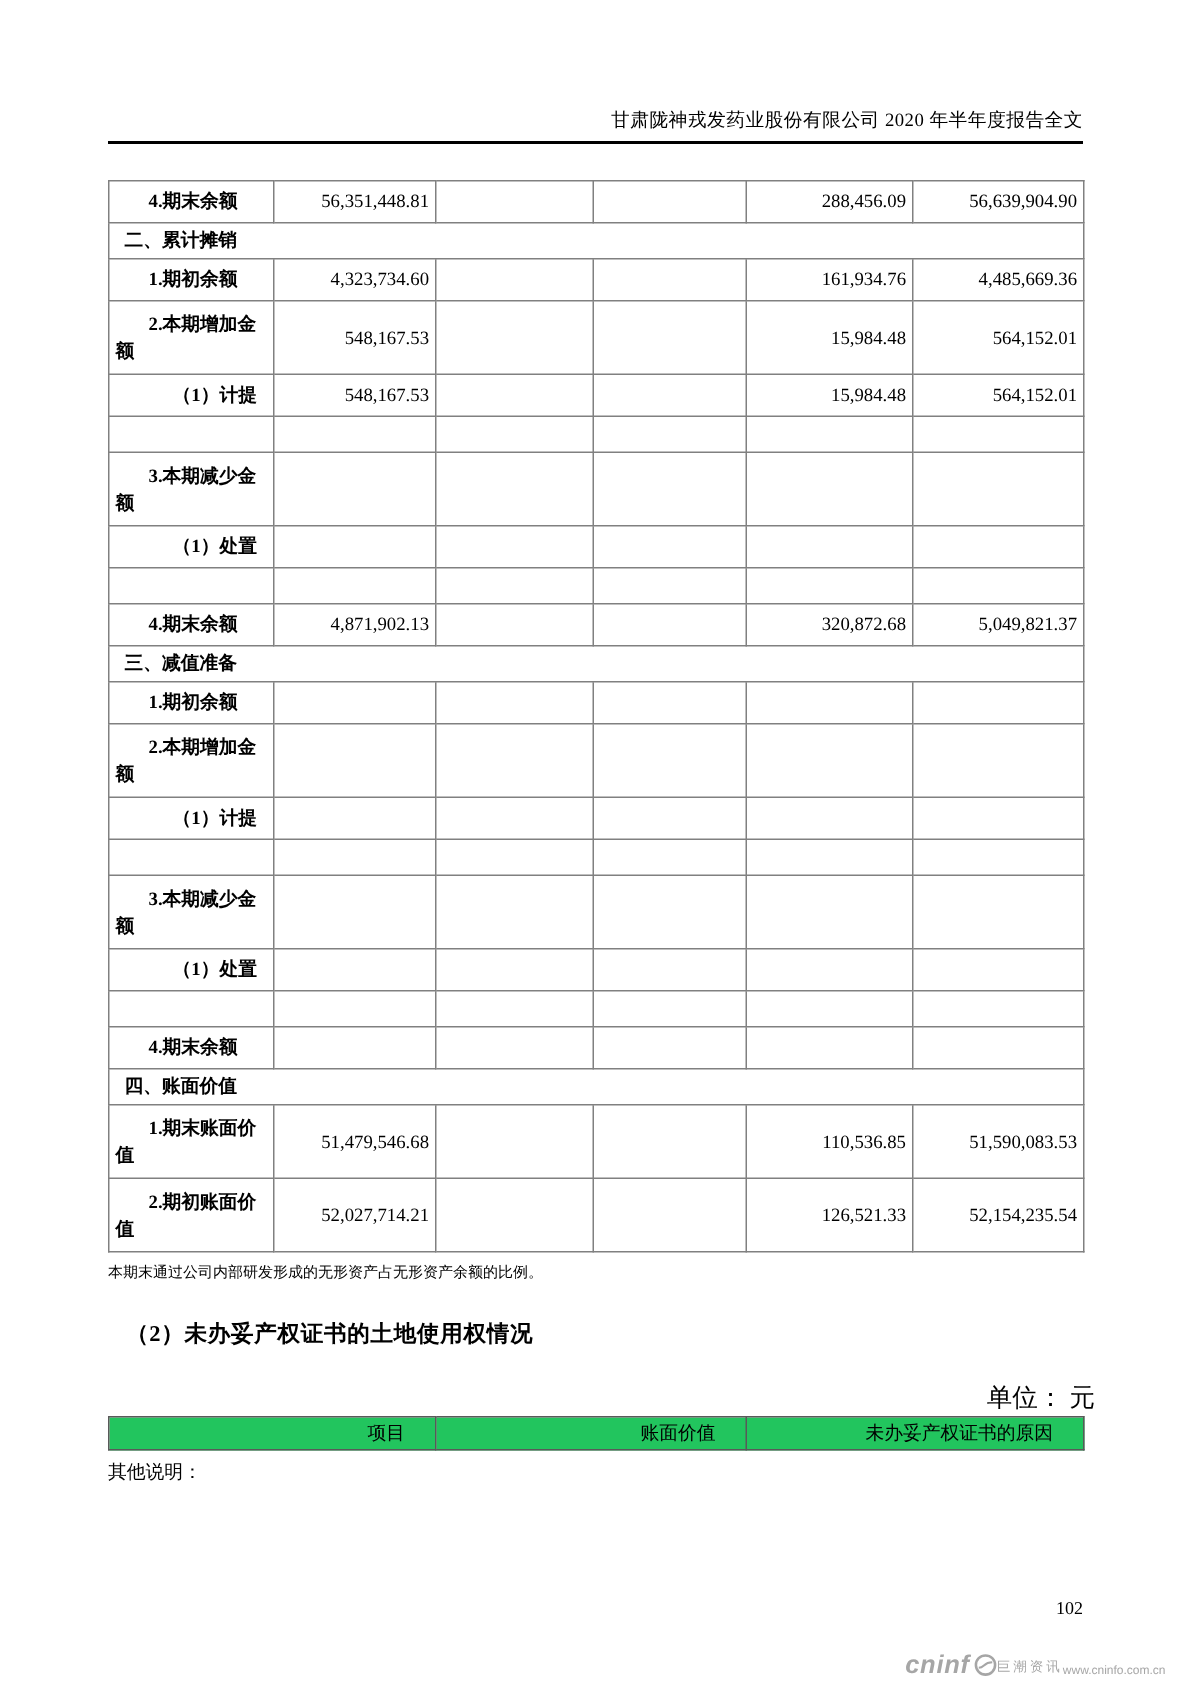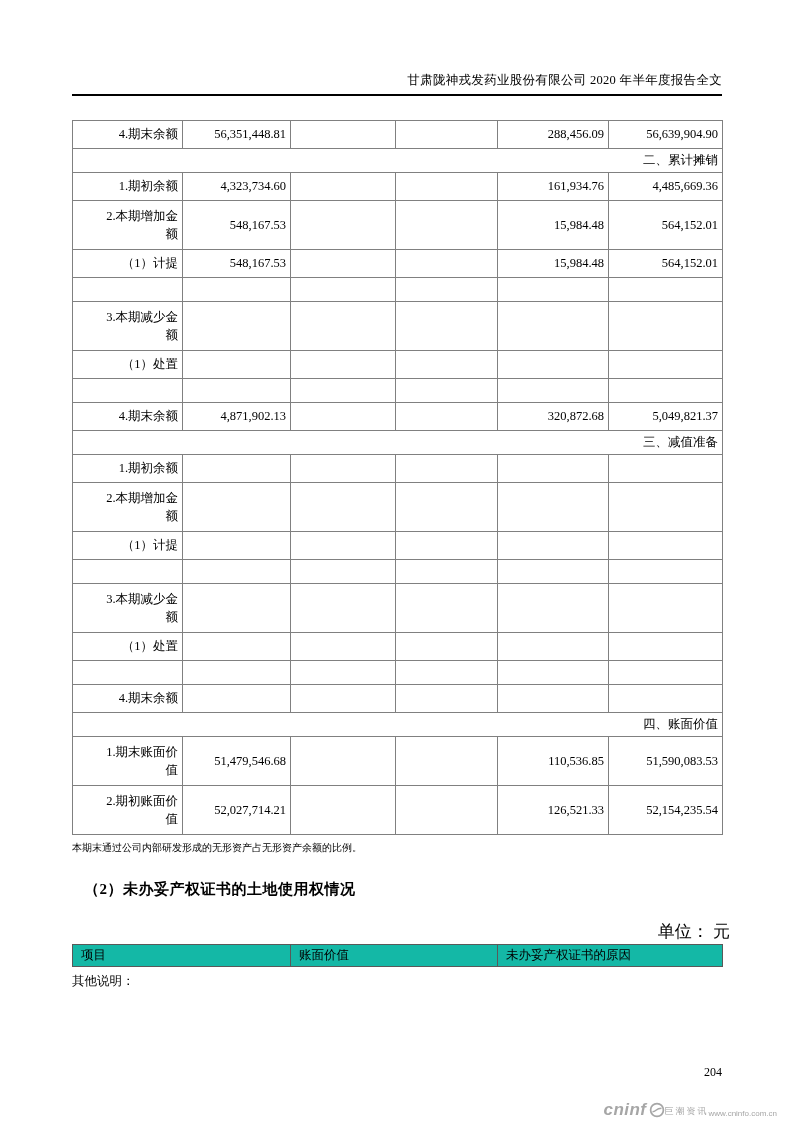--- a/index.html
+++ b/index.html
@@ -7,36 +7,36 @@
   body{background:#ffffff;font-family:"Liberation Serif","DejaVu Serif",serif;color:#000;}
   .page{position:relative;width:793px;height:1122px;background:#fff;overflow:hidden;margin-top:25px;}
 
   .doc-header{position:absolute;top:47px;left:72px;width:650px;text-align:right;
     font-size:12.5px;letter-spacing:.3px;white-space:nowrap;}
   .header-rule{position:absolute;top:69px;left:72px;width:650px;border-top:2px solid #000;}
 
   table.t1{position:absolute;top:95px;left:72px;width:650px;border-collapse:collapse;
     table-layout:fixed;font-size:12.5px;}
   .t1 td{border:1px solid #808080;padding:1px 4px;vertical-align:middle;line-height:1.45;overflow:hidden;}
-  .t1 .lbl{text-align:right;text-indent:22px;}
+  .t1 .lbl{text-align:left;text-indent:22px;font-weight:bold;}
   .t1 .lbl.indent{text-indent:38px;}
   .t1 tr.row-section .lbl{text-indent:6px;}
   .t1 .num{text-align:right;}
   .t1 tr.row-data td{height:28px;}
   .t1 tr.row-data2 td{height:49px;}
   .t1 tr.row-section td{height:24px;}
   .t1 tr.row-empty td{height:24px;}
 
   .note{position:absolute;top:816px;left:72px;width:650px;font-size:10px;}
   .sec-title{position:absolute;top:855px;left:84px;font-size:15px;font-weight:bold;letter-spacing:.5px;}
   .unit{position:absolute;top:895px;left:80px;width:650px;text-align:right;font-size:17px;}
 
   table.t2{position:absolute;top:919px;left:72px;width:650px;border-collapse:collapse;
     table-layout:fixed;font-size:12.5px;}
-  .t2 td{border:1px solid #595959;background:#14b8a6;height:22px;text-align:left;padding:0 8px;}
+  .t2 td{border:1px solid #595959;background:#22c55e;height:22px;text-align:right;padding:0 20px;}
 
   .other{position:absolute;top:948px;left:72px;font-size:12.5px;}
   .pagenum{position:absolute;top:1040px;left:72px;width:650px;text-align:right;font-size:12px;}
 
   .logo{position:absolute;top:1076px;right:16px;display:flex;flex-direction:row;
     align-items:flex-end;color:#a6a6a6;font-family:"Liberation Sans","DejaVu Sans",sans-serif;}
   .logo-top{display:flex;align-items:center;gap:2px;}
   .logo-brand{font-size:17px;font-weight:bold;font-style:italic;letter-spacing:.5px;line-height:1;}
   .logo-name{font-size:9px;letter-spacing:2px;margin-top:1px;}
   .logo-url{font-size:8px;margin-top:1px;}
@@ -241,21 +241,21 @@
       <tr>
           <td>项目</td>
           <td>账面价值</td>
           <td>未办妥产权证书的原因</td>
         </tr>
     </tbody>
   </table>
 
   <div class="other">其他说明：</div>
 
-  <div class="pagenum">204</div>
+  <div class="pagenum">102</div>
 
   <div class="logo">
     <div class="logo-top">
       <span class="logo-brand">cninf</span>
       <svg class="logo-icon" width="16" height="16" viewBox="0 0 16 16" aria-hidden="true">
         <circle cx="8" cy="8" r="6.4" fill="none" stroke="#a6a6a6" stroke-width="1.7"></circle>
         <path d="M3.5 9.8 C 7.5 9.8 6.5 6.2 12.5 6.2" fill="none" stroke="#a6a6a6" stroke-width="1.4"></path>
       </svg>
     </div>
     <div class="logo-name">巨潮资讯</div>

